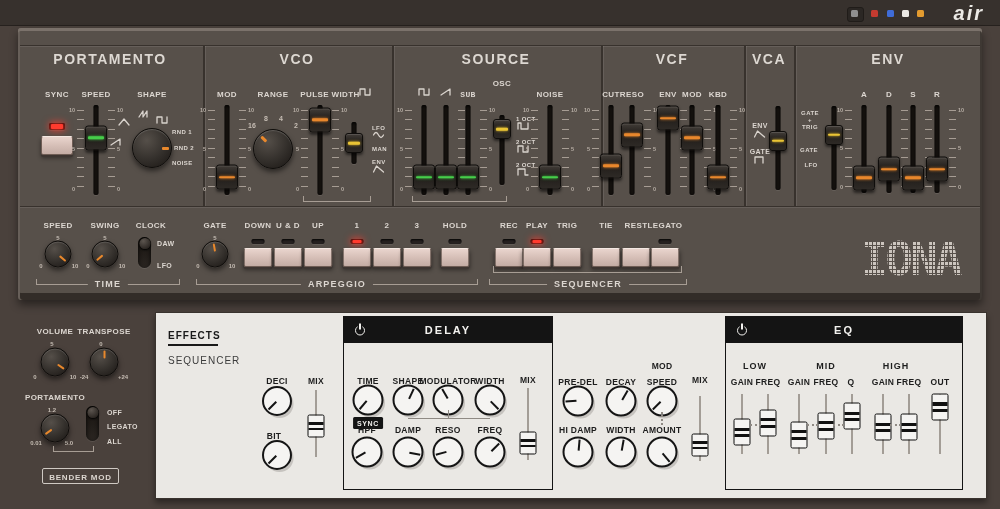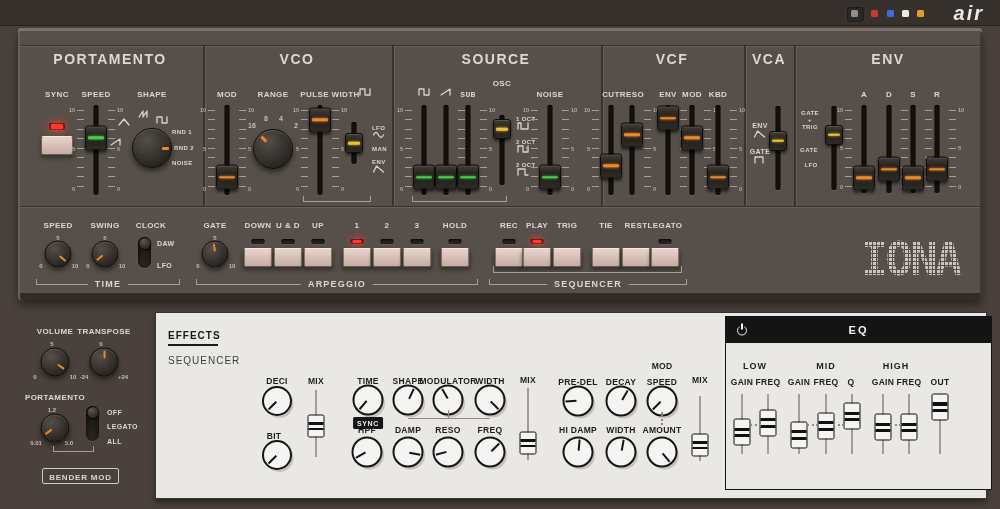--- a/index.html
+++ b/index.html
@@ -506,20 +506,26 @@
   <div class="fxlbl" style="left:316px;top:377px;">MIX</div>
   <div class="fsl" style="left:316px;top:390px;height:67px;">
     <div class="line"></div>
     <div class="fcap" style="top: 53%;"></div>
   </div>
   <div class="fxlbl" style="left:274px;top:432px;">BIT</div>
   <div class="fkn" style="left: 277px; top: 455px; width: 26px; height: 26px; --a: -135deg;">
       <i class="ptr"></i>
     </div>
 
+  <div class="fxbox" style="left:343px;width:210px;">
+    <div class="fxhead">
+      <span class="pwr"></span>
+      <span>DELAY</span>
+    </div>
+  </div>
   <div class="fxlbl" style="left:368px;top:377px;">TIME</div>
   <div class="fxlbl" style="left:408px;top:377px;">SHAPE</div>
   <div class="fxlbl" style="left:448px;top:377px;">MODULATOR</div>
   <div class="fxlbl" style="left:490px;top:377px;">WIDTH</div>
   <div class="fxlbl" style="left:528px;top:376px;">MIX</div>
   <div class="fkn" style="left: 368px; top: 400px; width: 27px; height: 27px; --a: -140deg;">
       <i class="ptr"></i>
     </div>
   <div class="fkn" style="left: 408px; top: 400px; width: 27px; height: 27px; --a: 25deg;">
       <i class="ptr"></i>
@@ -579,21 +585,21 @@
       <i class="ptr"></i>
     </div>
   <div class="fkn" style="left: 662px; top: 452px; width: 27px; height: 27px; --a: 140deg;">
       <i class="ptr"></i>
     </div>
   <div class="fsl" style="left:700px;top:396px;height:65px;">
     <div class="line"></div>
     <div class="fcap" style="top: 75%;"></div>
   </div>
 
-  <div class="fxbox" style="left:725px;width:267px;">
+  <div class="fxbox" style="left:725px;width:238px;">
     <div class="fxhead">
       <span class="pwr"></span>
       <span>EQ</span>
     </div>
   </div>
   <div class="fxlbl grp" style="left:755px;top:362px;">LOW</div>
   <div class="fxlbl grp" style="left:826px;top:362px;">MID</div>
   <div class="fxlbl grp" style="left:896px;top:362px;">HIGH</div>
   <div class="fxlbl" style="left:742px;top:378px;">GAIN</div>
   <div class="fxlbl" style="left:768px;top:378px;">FREQ</div>

